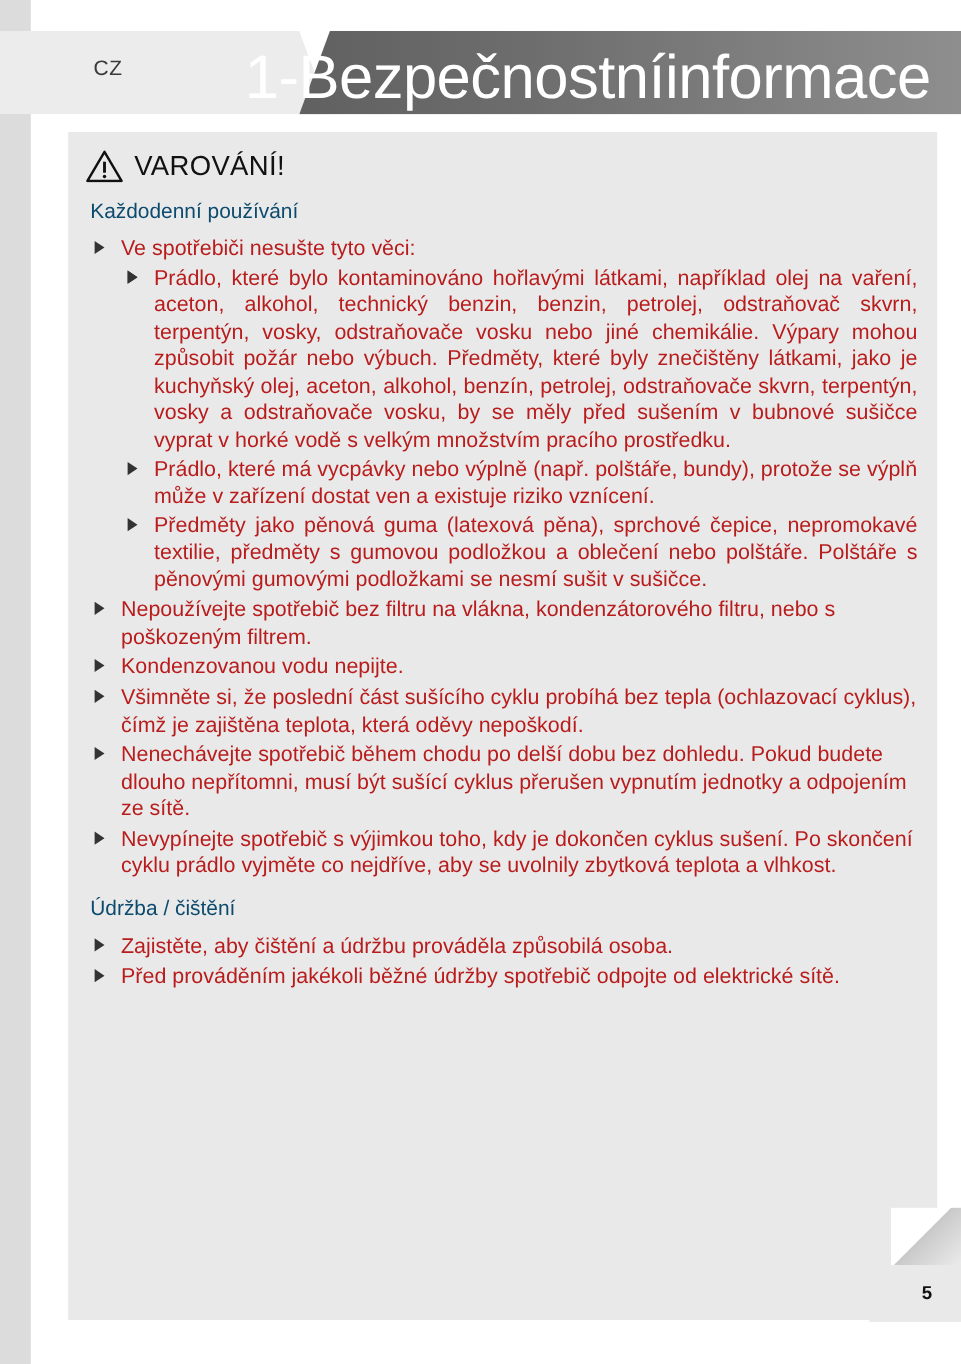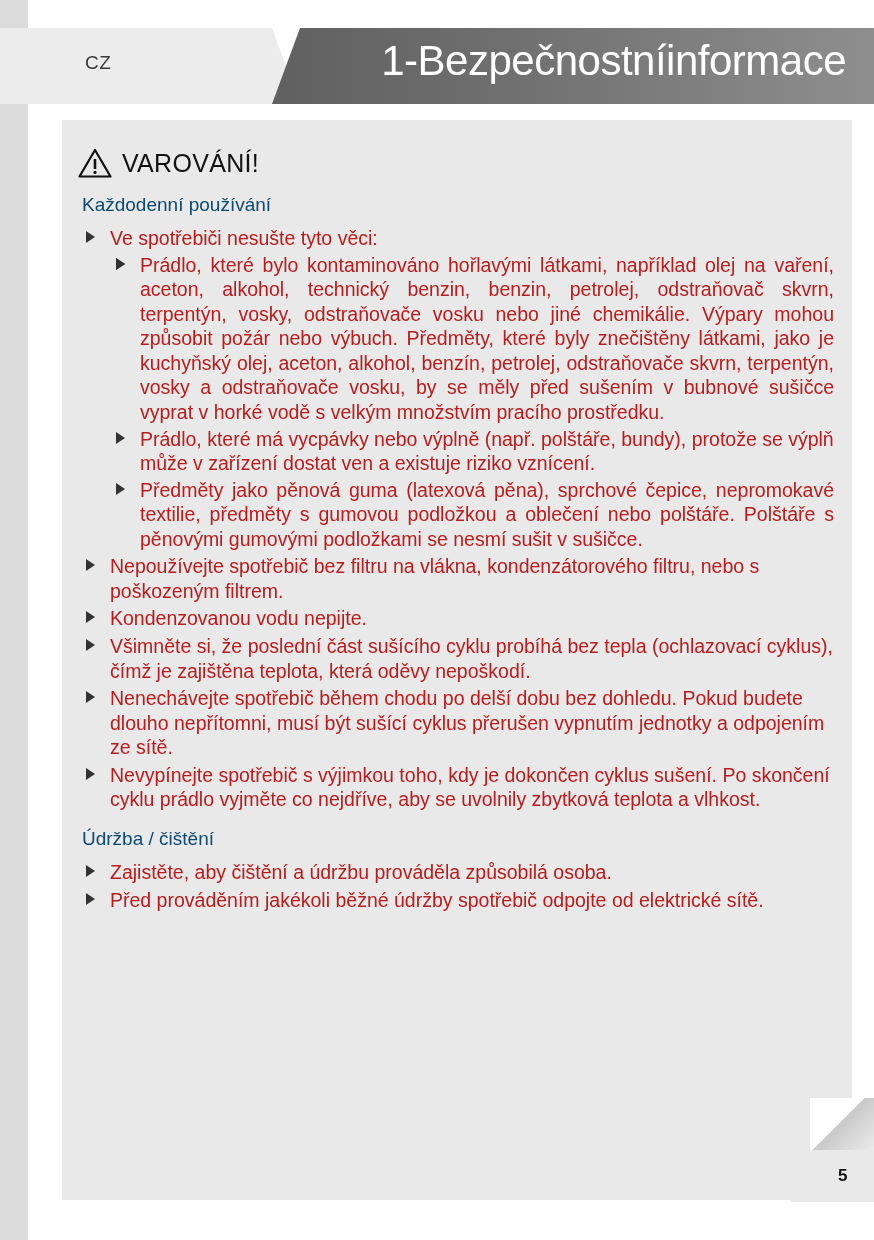--- a/index.html
+++ b/index.html
@@ -65,41 +65,41 @@
     top: 0;
     width: 608px;
     height: 76px;
     background: linear-gradient(to right, #606060 0%, #6d6d6d 35%, #8e8e8e 100%);
     clip-path: polygon(34px 0, 608px 0, 608px 76px, 6px 76px);
   }
   .header-title {
     position: absolute;
     right: 28px;
     top: 9px;
-    font-size: 42px;
+    font-size: 56px;
     color: #ffffff;
     font-weight: 400;
     white-space: nowrap;
     letter-spacing: -0.5px;
   }
 
   
   .content-panel {
     position: absolute;
     left: 62px;
     top: 120px;
     width: 790px;
     height: 1080px;
     background: #e9e9e9;
   }
 
   .inner {
     position: absolute;
     left: 16px;
-    top: 28px;
+    top: 16px;
     width: 756px;
   }
 
   .warning-head {
     display: flex;
     align-items: center;
     gap: 10px;
     margin: 0 0 6px 0;
   }
   .warn-triangle {

